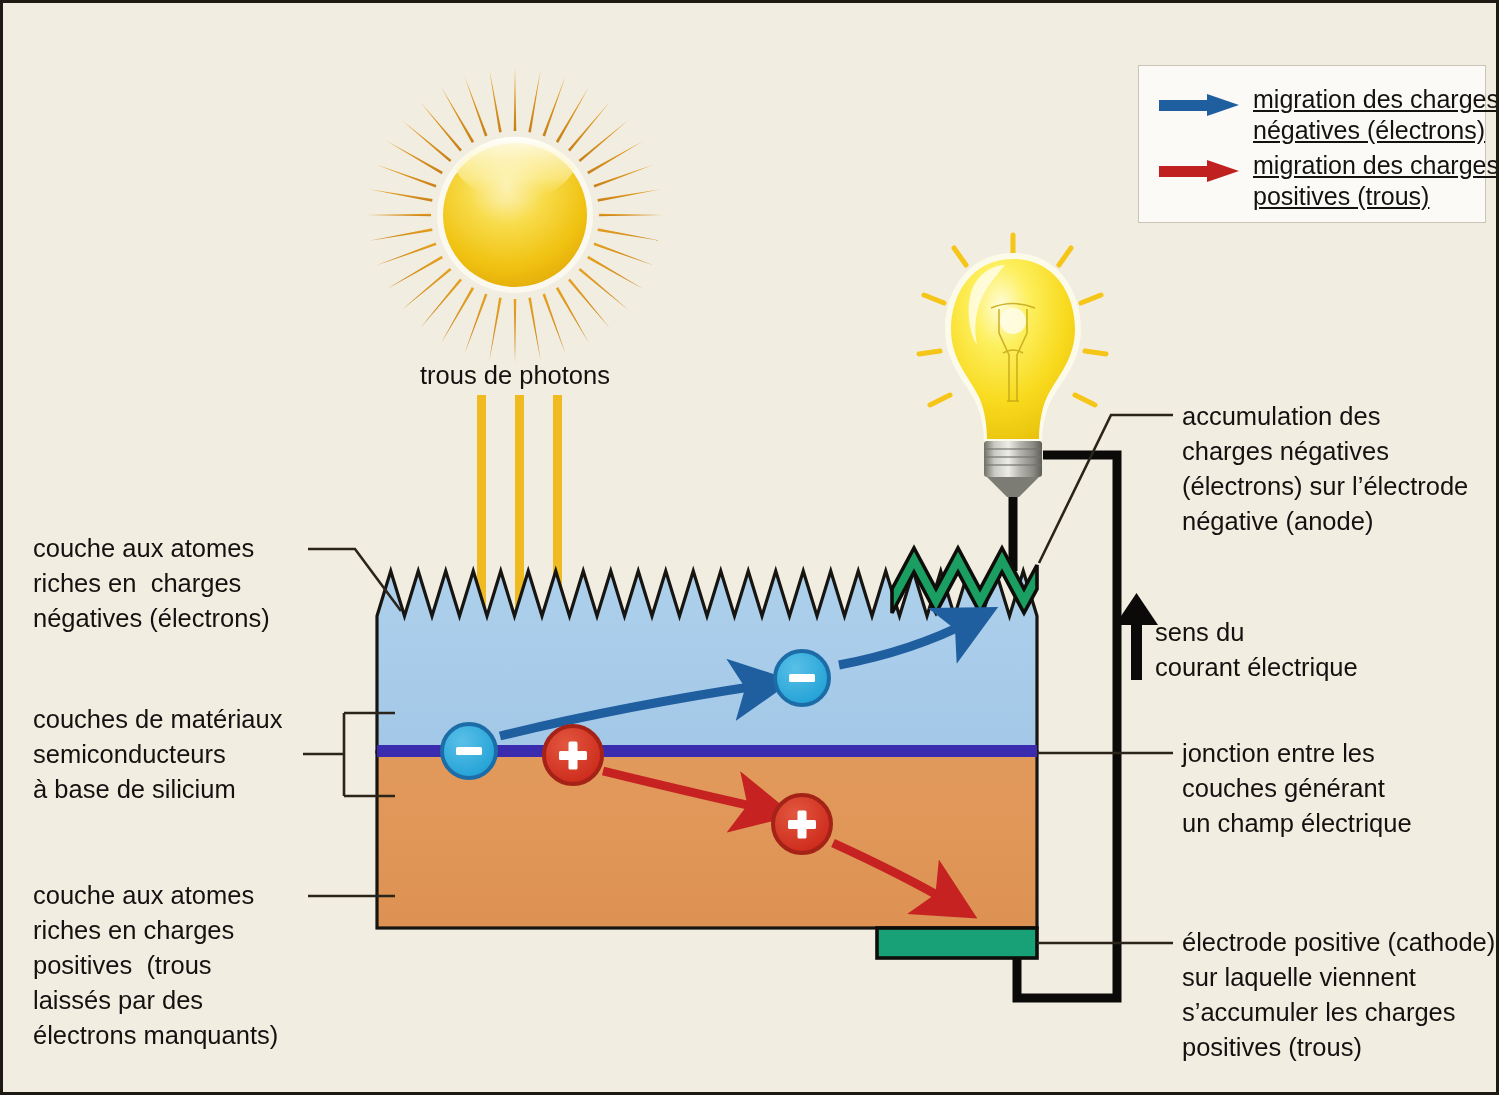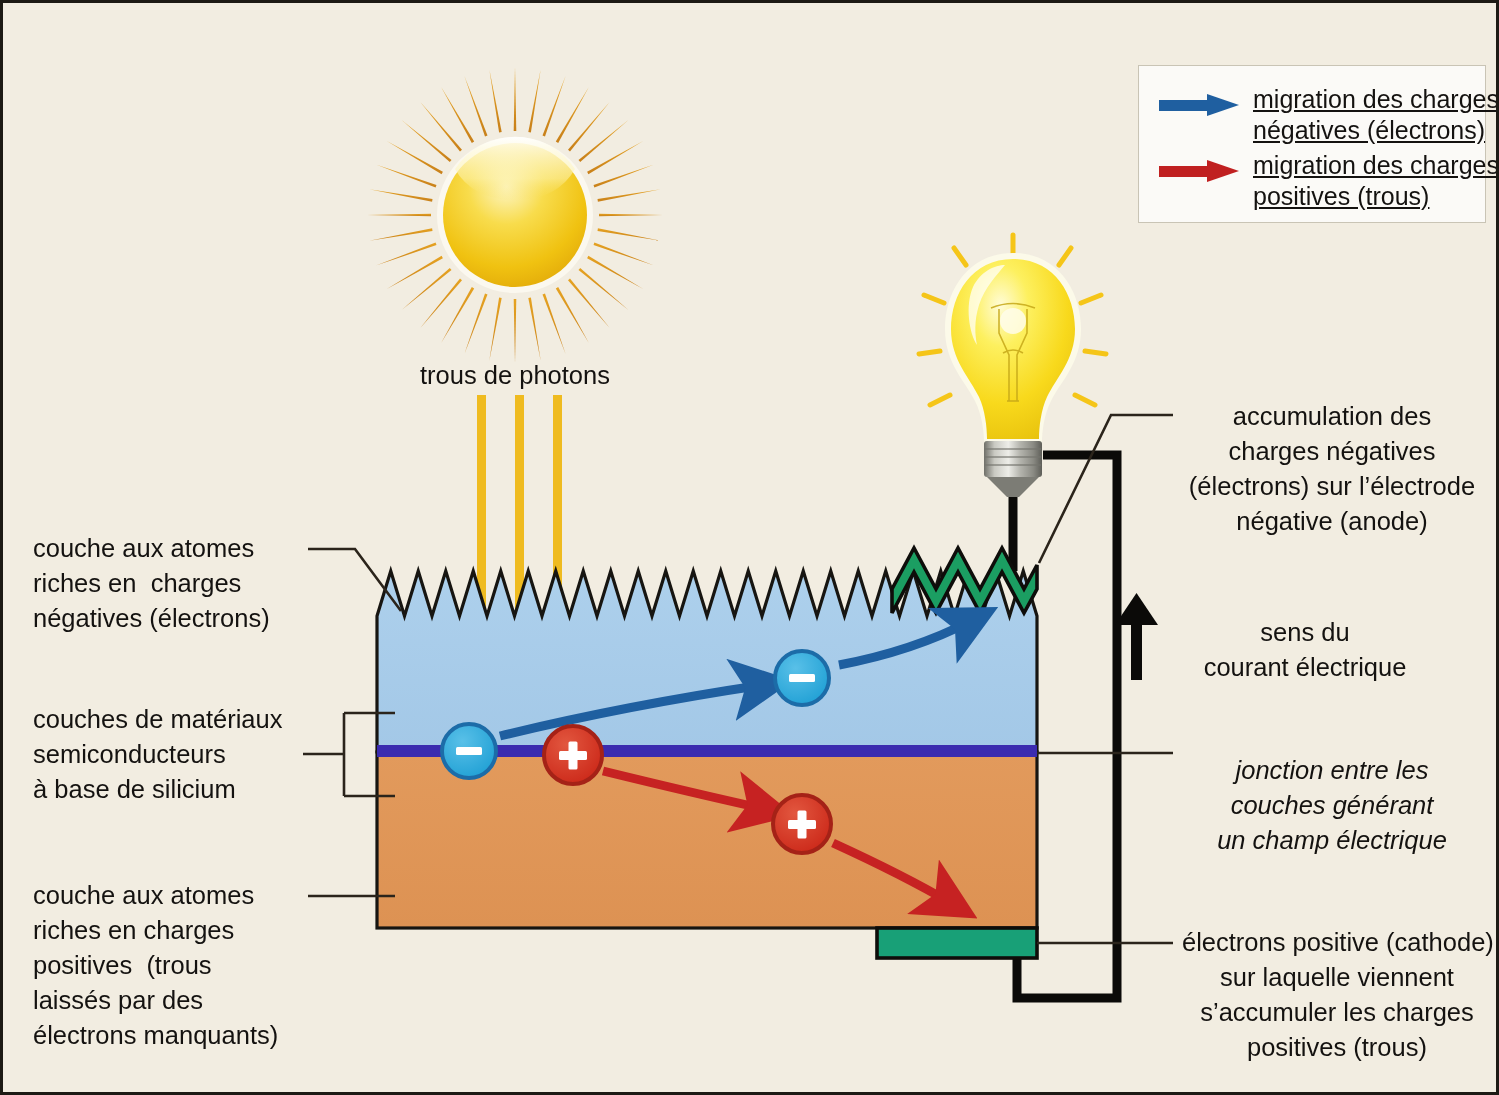--- a/index.html
+++ b/index.html
@@ -16,21 +16,21 @@
 
   .lbl{
     position:absolute;
     font-family:"Liberation Sans",sans-serif;
     color:#141210;
     font-size:25.5px;
     line-height:35px;
     white-space:pre;
   }
   .lbl-r{text-align:left;}
-  .lbl-l{text-align:center;}
+  .lbl-l{text-align:left;}
   .lbl-c{text-align:center;}
 
   
   #legend{
     position:absolute;left:1135px;top:62px;width:348px;height:158px;
     background:#FBFAF7;
     border:1px solid #c9c4b5;
     box-sizing:border-box;
   }
   .leg-row{position:absolute;left:20px;display:flex;align-items:flex-start;}
@@ -304,22 +304,22 @@
 électrons manquants)</div>
 
   <div class="lbl lbl-l" style="left:1179px;top:396px;width:300px;">accumulation des
 charges négatives
 (électrons) sur l’électrode
 négative (anode)</div>
 
   <div class="lbl lbl-l" style="left:1152px;top:612px;width:300px;">sens du
 courant électrique</div>
 
-  <div class="lbl lbl-l" style="left:1179px;top:750px;width:300px;font-style:italic;">jonction entre les
+  <div class="lbl lbl-l" style="left:1179px;top:733px;width:300px;">jonction entre les
 couches générant
 un champ électrique</div>
 
-  <div class="lbl lbl-l" style="left:1179px;top:922px;width:310px;">électrons positive (cathode)
+  <div class="lbl lbl-l" style="left:1179px;top:922px;width:310px;">électrode positive (cathode)
 sur laquelle viennent
 s’accumuler les charges
 positives (trous)</div>
 
 </div>
 
 </body></html>

